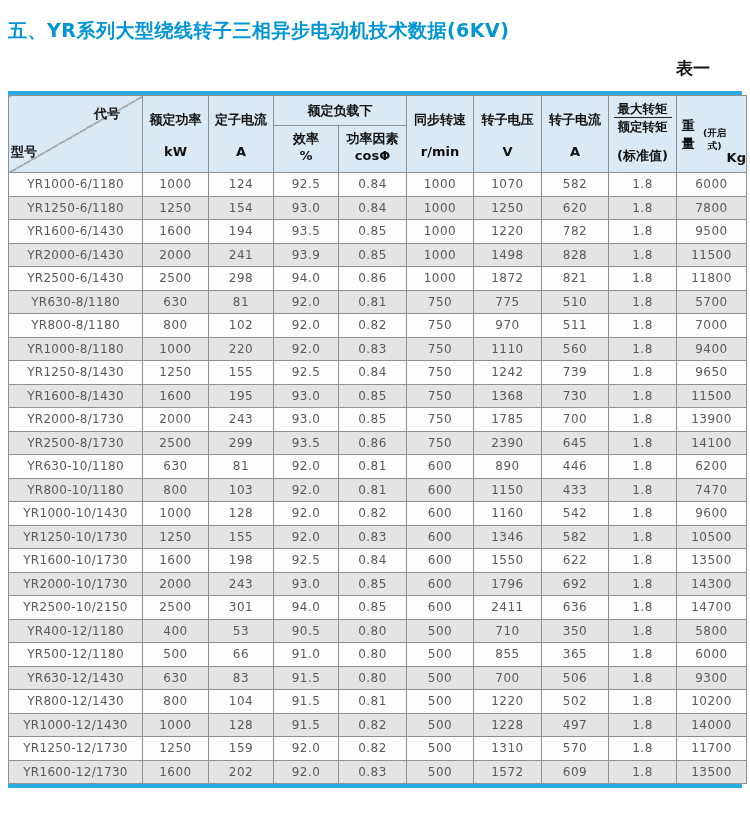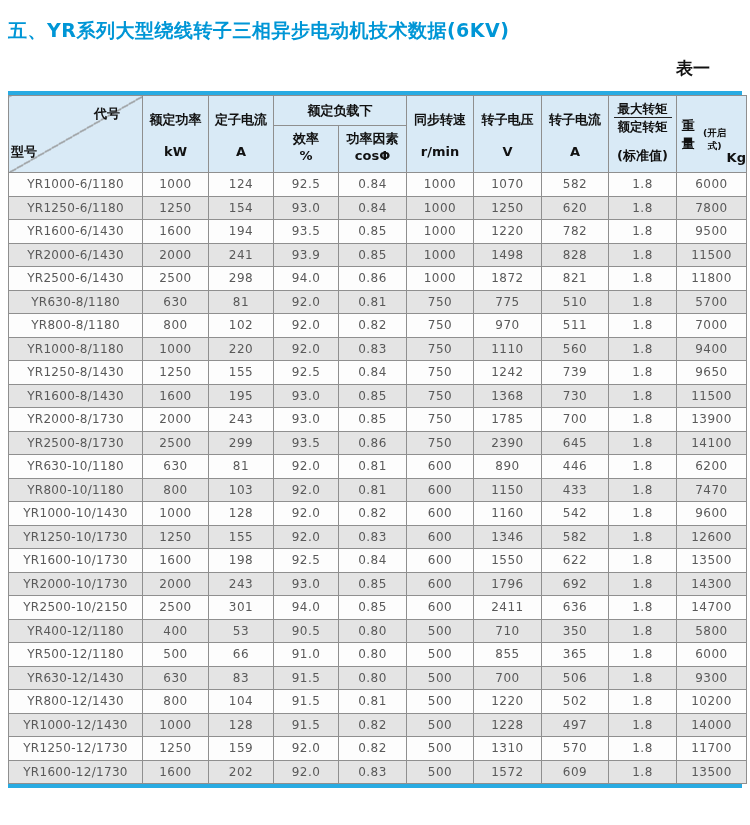--- a/index.html
+++ b/index.html
@@ -387,21 +387,21 @@
           <tr>
             <td class="model">YR1250-10/1730</td>
             <td>1250</td>
             <td>155</td>
             <td>92.0</td>
             <td>0.83</td>
             <td>600</td>
             <td>1346</td>
             <td>582</td>
             <td>1.8</td>
-            <td>12600</td>
+            <td>10500</td>
           </tr>
           <tr>
             <td class="model">YR1600-10/1730</td>
             <td>1600</td>
             <td>198</td>
             <td>92.5</td>
             <td>0.84</td>
             <td>600</td>
             <td>1550</td>
             <td>622</td>

